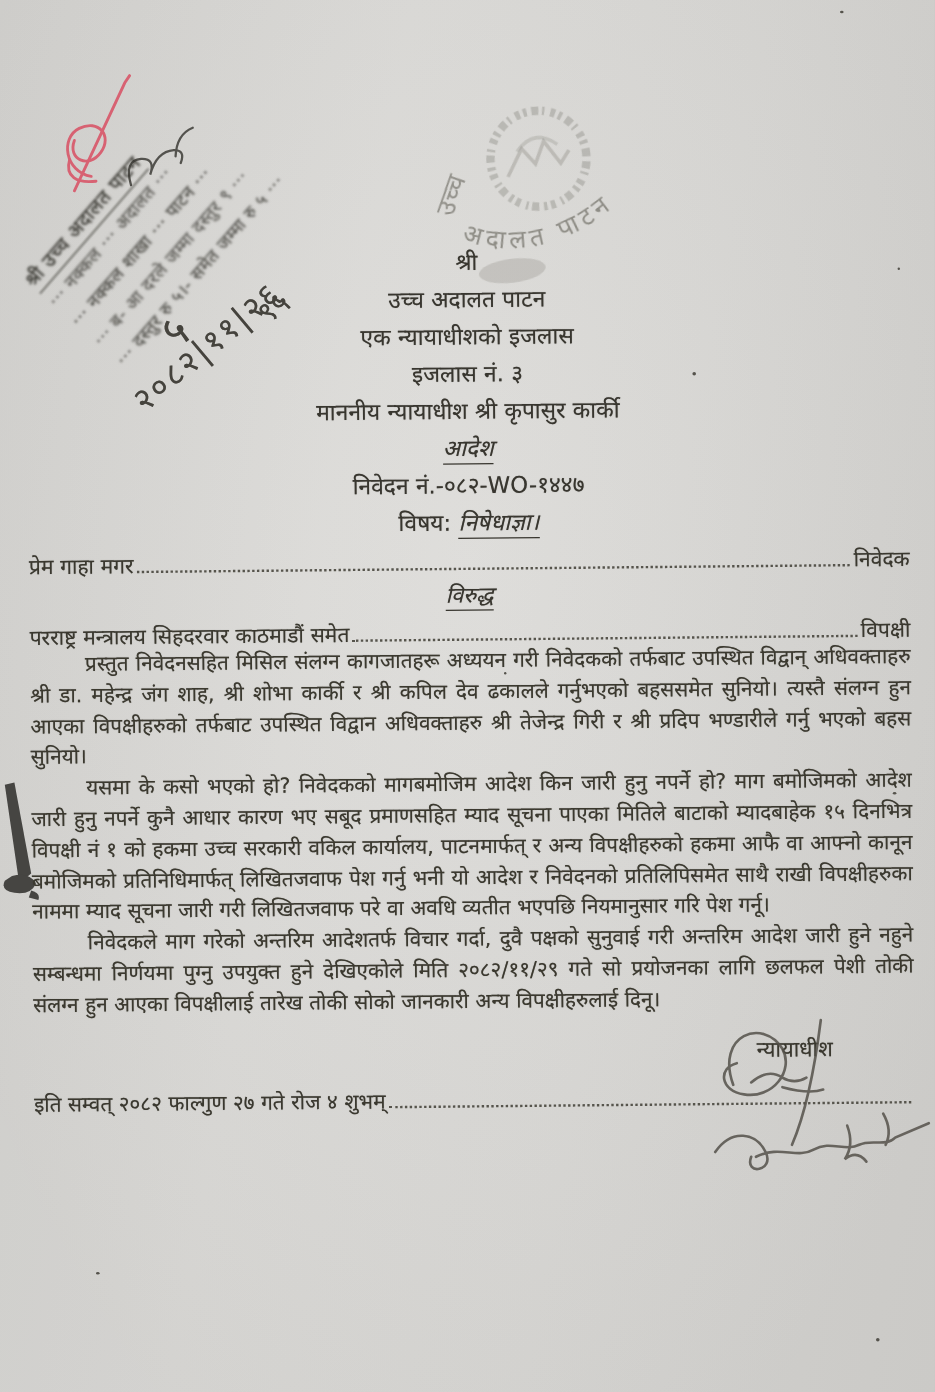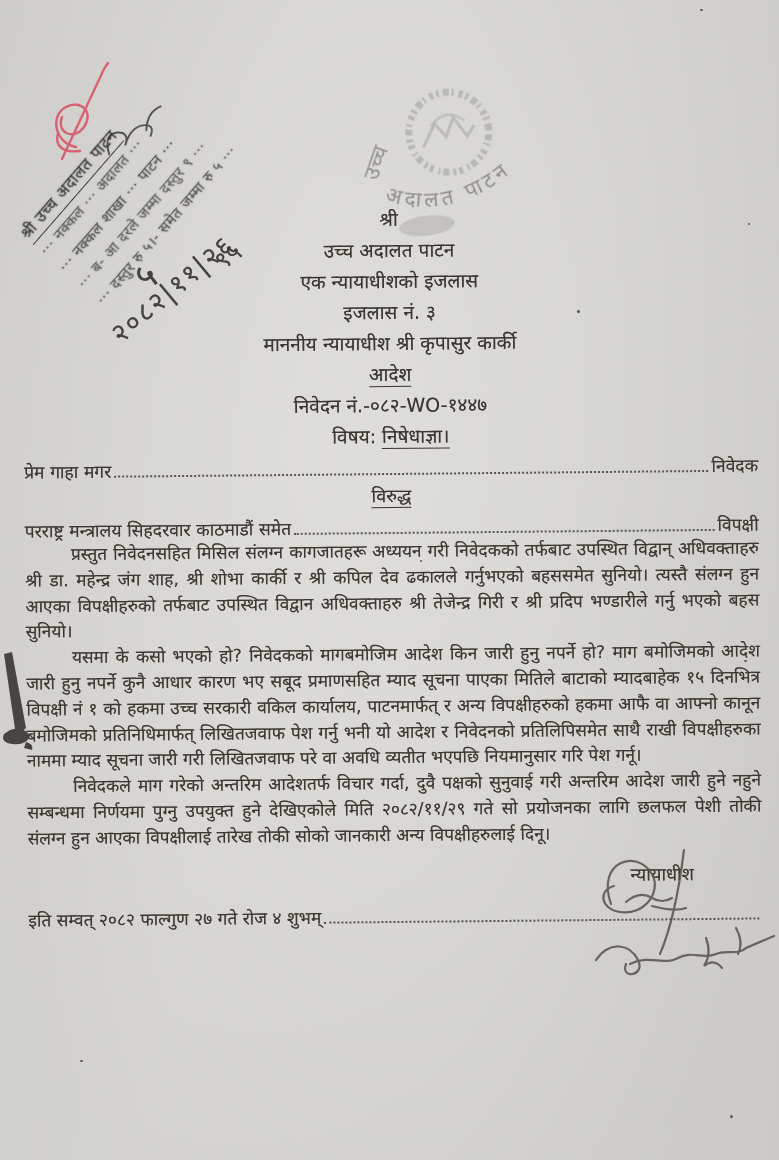--- a/index.html
+++ b/index.html
@@ -11,21 +11,21 @@
       linear-gradient(100deg, #d6d5d2 0%, #dcdbd8 35%, #d9d8d5 65%, #d3d2cf 100%);
     font-family:"DejaVu Sans","Liberation Sans",sans-serif;
     color:#3e3c37;
   }
   .doc {
     position:absolute; left:25px; right:20px; top:204px;
     transform:rotate(-0.55deg);
     text-shadow:0 0 0.6px rgba(55,52,47,0.55);
   }
   .hdr { text-align:center; font-size:19px; line-height:31px; color:#38362f; }
-  .u { border-bottom:1.6px solid currentColor; padding-bottom:1px; }
+  .u { border-bottom:1.6px solid currentColor; padding-bottom:1px;font-style:italic; }
   .party-row { display:flex; align-items:flex-end; font-size:17.5px; height:28px; color:#3a382f; }
   .dots { flex:1; border-bottom:2.2px dotted #56544c; margin:0 3px 5px 3px; min-width:30px; }
   .versus { text-align:center; font-size:18px; height:31px; padding-top:3px; color:#38362f; }
   .para {
     font-size:17.3px; line-height:25.8px; text-align:justify;
     text-indent:46px; color:#3b392f; margin:0;
   }
   .sig-row { text-align:right; padding-right:68px; font-size:18px; margin-top:15px; color:#3a382f; }
   .date-row { display:flex; align-items:flex-end; font-size:17.3px; margin-top:17px; color:#3a382f; }
 

